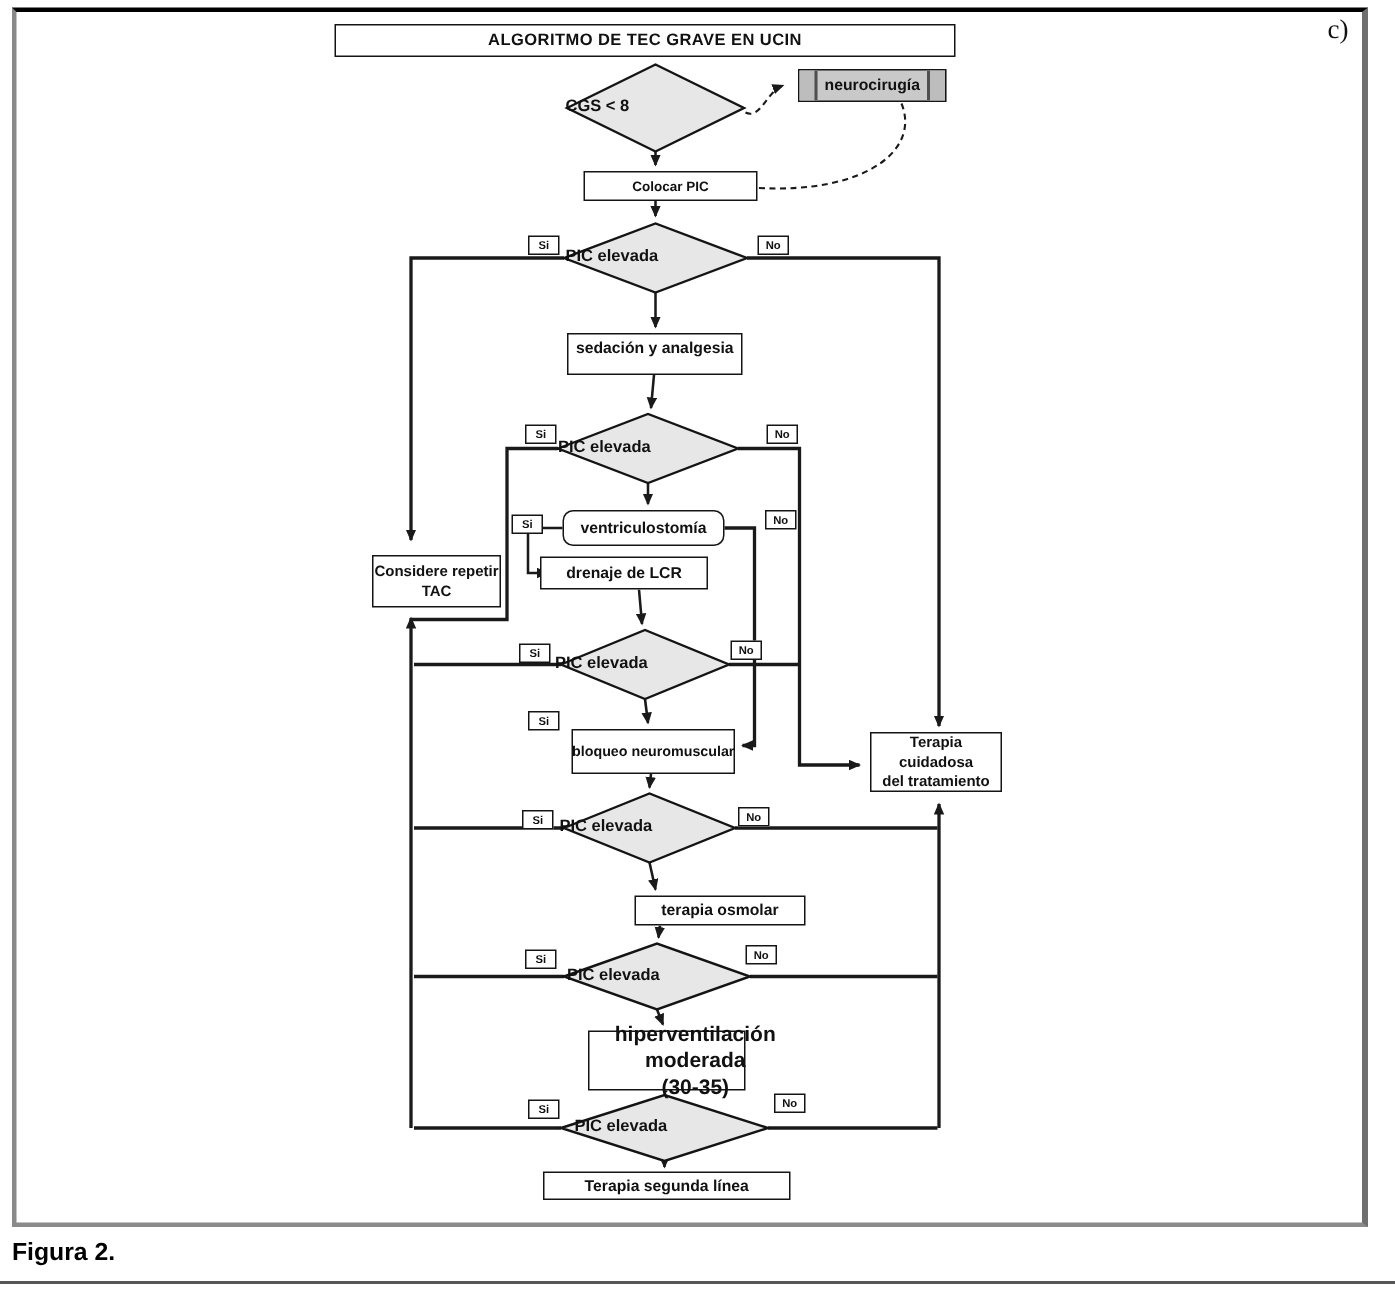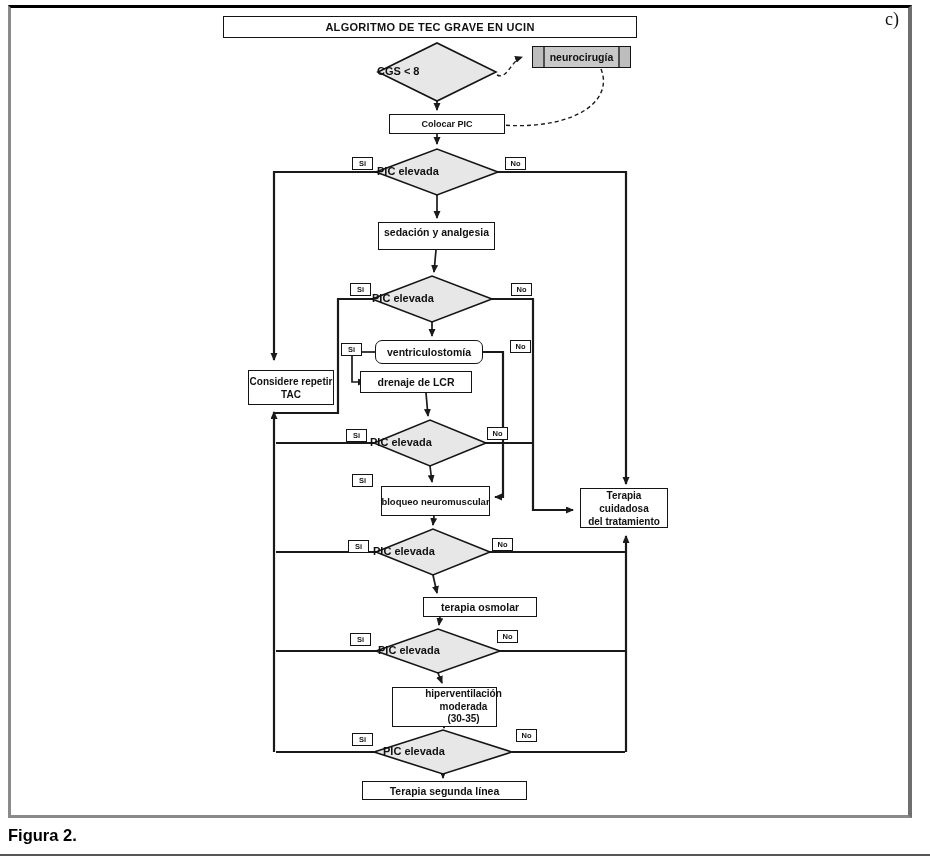--- a/index.html
+++ b/index.html
@@ -21,21 +21,21 @@
   .neuro::before{left:0;border-right:2px solid #4f4f4f;}
   .neuro::after{right:0;border-left:2px solid #4f4f4f;}
   .colocar{left:389px;top:114px;width:116px;height:20px;font-size:9px;}
   .sedacion{left:378px;top:222px;width:117px;height:28px;font-size:10.5px;align-items:flex-start;padding-top:3px;}
   .vent{left:375px;top:340px;width:108px;height:24px;font-size:10.5px;border-radius:7px;}
   .drenaje{left:360px;top:371px;width:112px;height:22px;font-size:10.5px;}
   .considere{left:233px;top:370px;width:86px;height:35px;font-size:10px;flex-direction:column;line-height:1.3;margin-left:15px;}
   .bloqueo{left:381px;top:486px;width:109px;height:30px;font-size:9.5px;white-space:nowrap;}
   .retirada{left:580px;top:488px;width:88px;height:40px;font-size:10px;flex-direction:column;line-height:1.3;}
   .osmolar{left:383px;top:597px;width:114px;height:20px;font-size:10.5px;margin-left:40px;}
-  .hiperv{left:392px;top:687px;width:105px;height:40px;font-size:10px;flex-direction:column;line-height:1.25;padding-left:38px;}
+  .hiperv{left:392px;top:687px;width:105px;height:40px;font-size:14px;flex-direction:column;line-height:1.25;padding-left:38px;}
   .segunda{left:362px;top:781px;width:165px;height:19px;font-size:10.5px;}
   .dlabel{position:absolute;width:120px;text-align:left;font-weight:bold;font-size:11px;color:#111;}
   .yn{position:absolute;width:21px;height:13px;box-sizing:border-box;background:#fff;
       border:1.4px solid #141414;font-weight:bold;font-size:7.5px;display:flex;
       align-items:center;justify-content:center;color:#111;}
   .caption{position:absolute;left:8px;top:826px;font-weight:bold;font-size:16.5px;color:#000;}
   .bottom-rule{position:absolute;left:0;top:854px;width:930px;height:2px;background:#565656;}
 </style>
 </head>
 <body>

